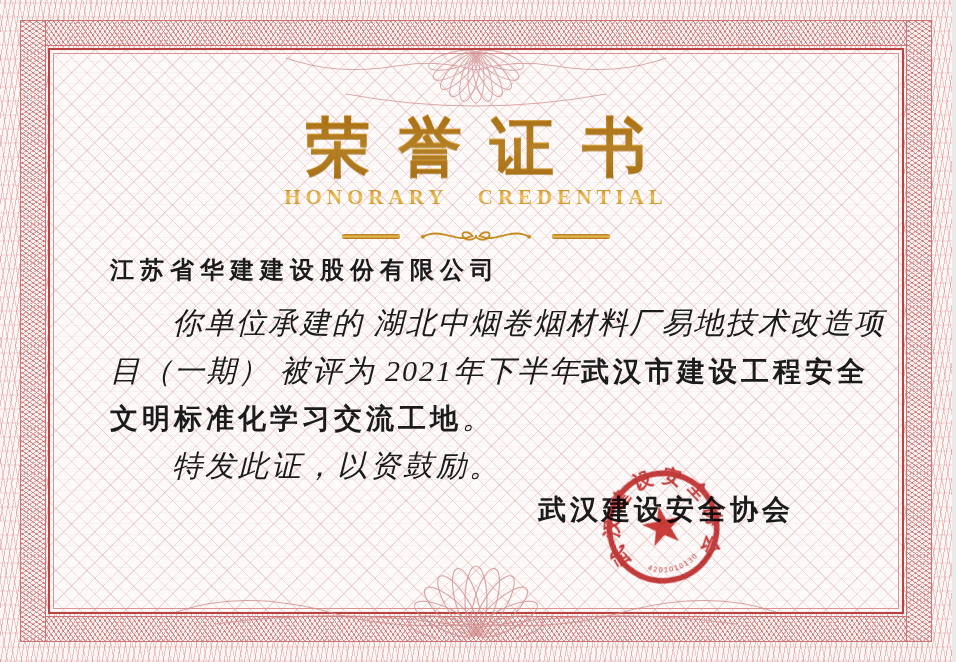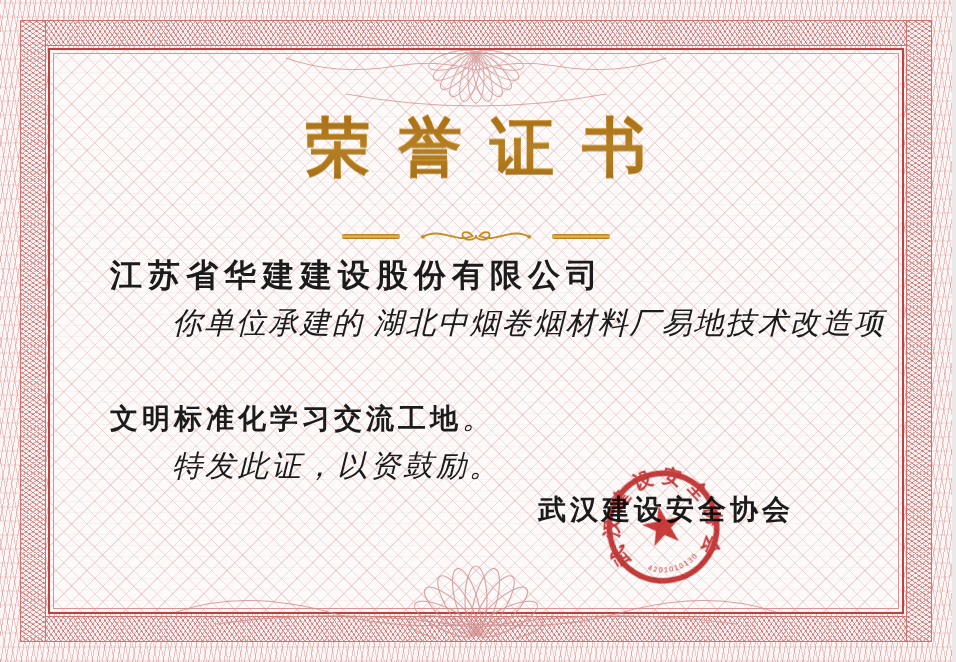--- a/index.html
+++ b/index.html
@@ -66,21 +66,21 @@
     position:absolute;top:185px;left:0;right:0;text-align:center;
     font-size:21px;font-weight:700;letter-spacing:5px;word-spacing:20px;
     color:#cb922c;font-family:"Liberation Serif","DejaVu Serif",serif;
   }
   .divider{position:absolute;top:224px;left:0;right:0;display:flex;align-items:center;justify-content:center;gap:16px;}
   .divider .bar{width:58px;height:5px;border-radius:2px;
     background:linear-gradient(180deg,#b8791a,#e8bd52 55%,#a96e12);}
   .textline{position:absolute;color:#1b1b1b;white-space:nowrap;}
   .song{font-family:"Liberation Serif","DejaVu Serif",serif;font-style:italic;}
   .kai{font-family:"DejaVu Sans","Liberation Sans",sans-serif;font-weight:700;}
-  .recipient{left:110px;top:254px;font-size:32px;letter-spacing:6px;}
+  .recipient{left:110px;top:254px;font-size:24px;letter-spacing:6px;}
   .bline1{left:110px;top:303px;font-size:30px;letter-spacing:2px;text-indent:62px;}
   .bline2{left:110px;top:351px;font-size:30px;letter-spacing:2px;}
   .bline2 .kai,.bline3 .kai{font-size:28px;letter-spacing:4px;}
   .bline3{left:110px;top:398px;font-size:30px;letter-spacing:2px;}
   .closing{left:110px;top:446px;font-size:30px;letter-spacing:3px;text-indent:62px;}
   .issuer{left:538px;top:491px;font-size:28px;letter-spacing:4px;z-index:4;}
   .dateline{left:560px;top:537px;font-size:28px;letter-spacing:3px;z-index:4;}
   
   .seal{
     position:absolute;left:602px;top:466px;width:122px;height:122px;z-index:6;
@@ -138,38 +138,40 @@
       <path d="M600 58 q -70 -24 -160 2 q -60 16 -140 10"></path>
       <path d="M40 70 q 130 -18 260 4"></path>
       <path d="M560 70 q -130 -18 -260 4"></path>
     </g>
   </svg>
 
   <div class="layer">
 
     <div class="title">荣誉证书</div>
 
+    <div class="subtitle">HONORARY CREDENTIAL</div>
 
     <div class="divider">
       <span class="bar"></span>
       <svg width="120" height="24" viewBox="0 0 140 28" fill="none">
         <g stroke="#c78d22" stroke-width="2.2" stroke-linecap="round">
           <path d="M8 15 C 28 3, 48 23, 66 14 C 60 6, 50 10, 56 16 C 61 21, 70 17, 70 14"></path>
           <path d="M132 15 C 112 3, 92 23, 74 14 C 80 6, 90 10, 84 16 C 79 21, 70 17, 70 14"></path>
         </g>
         <circle cx="8" cy="15" r="2.2" fill="#c78d22"></circle>
         <circle cx="132" cy="15" r="2.2" fill="#c78d22"></circle>
       </svg>
       <span class="bar"></span>
     </div>
 
     <div class="textline recipient kai">江苏省华建建设股份有限公司</div>
 
     <div class="textline bline1 song">你单位承建的 湖北中烟卷烟材料厂易地技术改造项</div>
 
+    <div class="textline bline2"><span class="song">目（一期） 被评为 2021年下半年</span><span class="kai">武汉市建设工程安全</span></div>
 
     <div class="textline closing song">特发此证，以资鼓励。</div>
 
     <div class="textline bline3"><span class="kai">文明标准化学习交流工地</span><span class="song">。</span></div>
 
     <div class="textline issuer kai">武汉建设安全协会</div>
 
 
     <svg class="seal" viewBox="-75 -75 150 150">
       <circle cx="0" cy="0" r="66" stroke="#c22f2f" stroke-width="7" fill="none"></circle>

